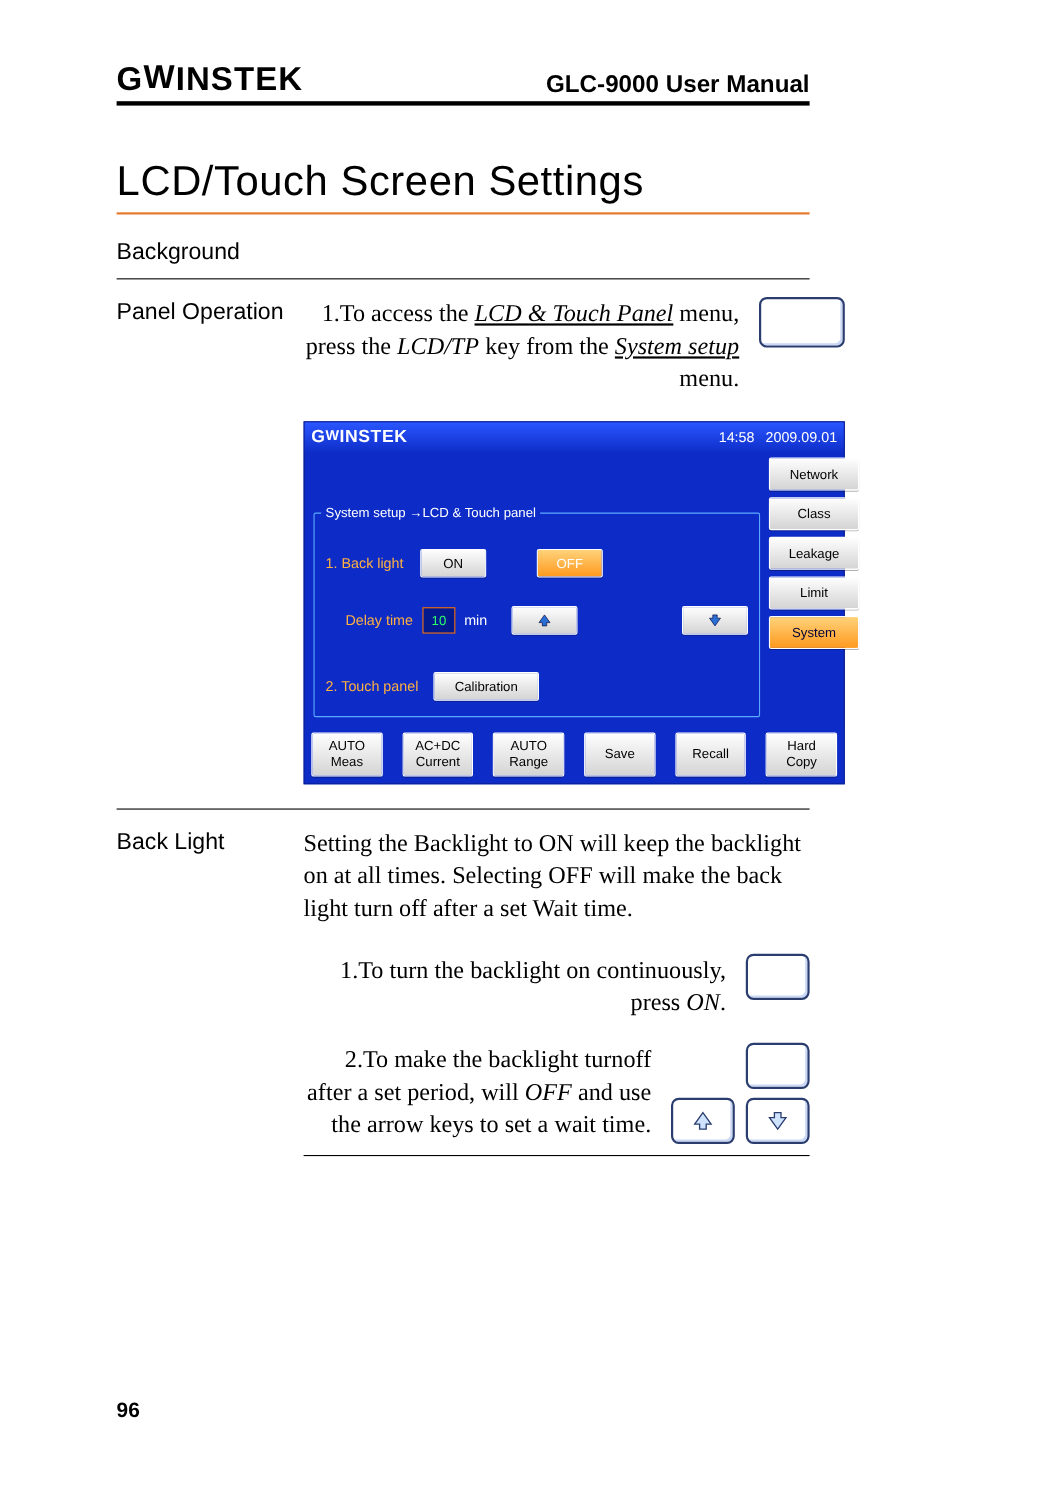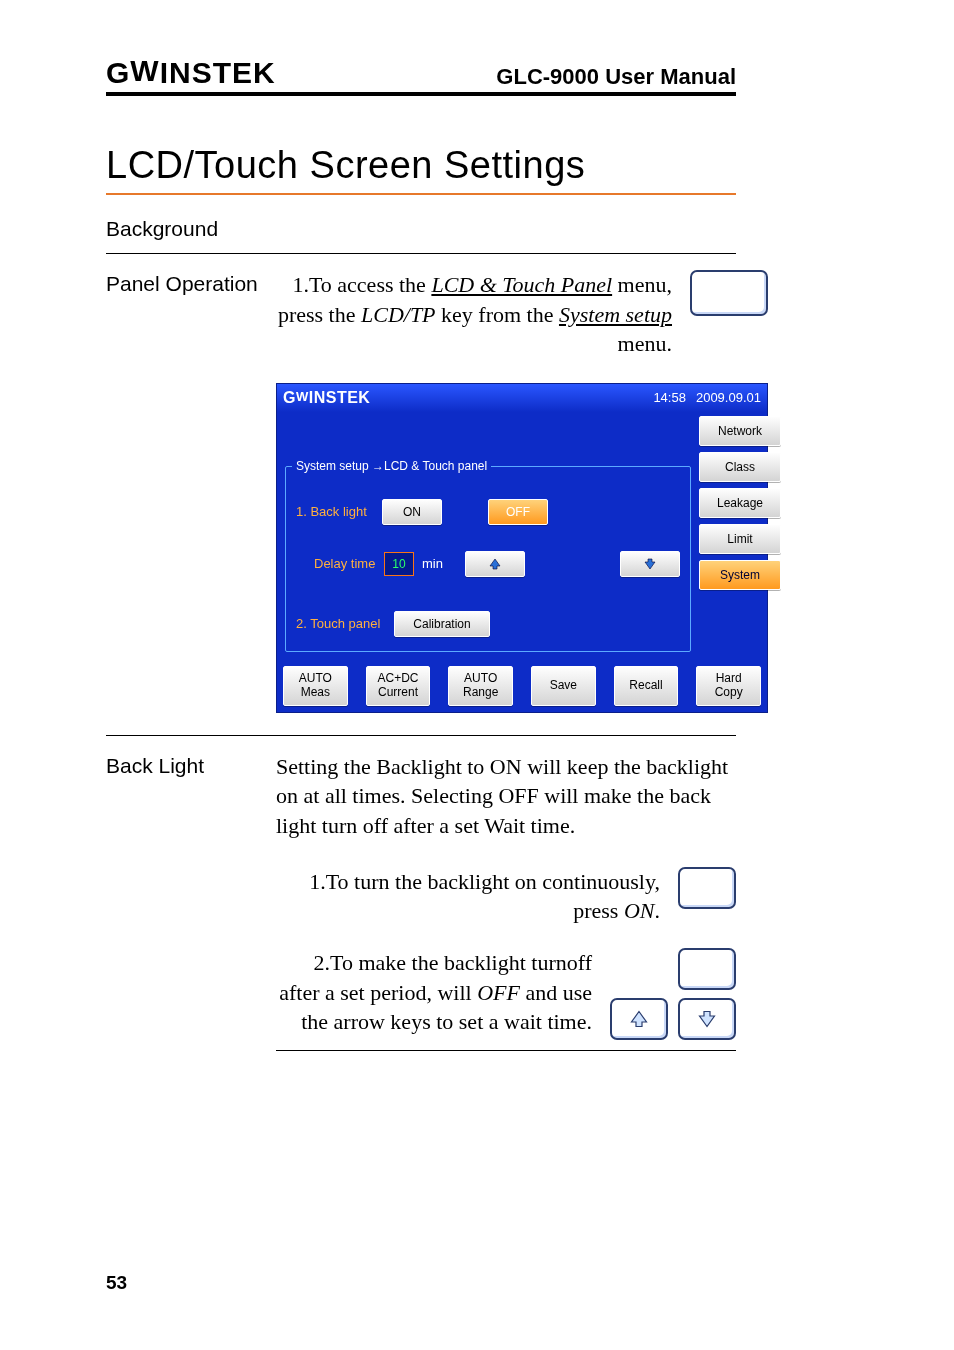--- a/index.html
+++ b/index.html
@@ -350,14 +350,14 @@
                   <path d="M6 11 L1 4 L4 4 L4 1 L8 1 L8 4 L11 4 Z" fill="#cfe3ff" stroke="#2a3d6e" stroke-width="0.8"></path>
                 </svg>
             </div>
           </div>
         </div>
       </div>
       <hr class="thin-rule" style="margin-top:10px">
     </div>
   </div>
 
-  <div class="pagenum">53</div>
+  <div class="pagenum">96</div>
 </div>
 
 </body></html>

